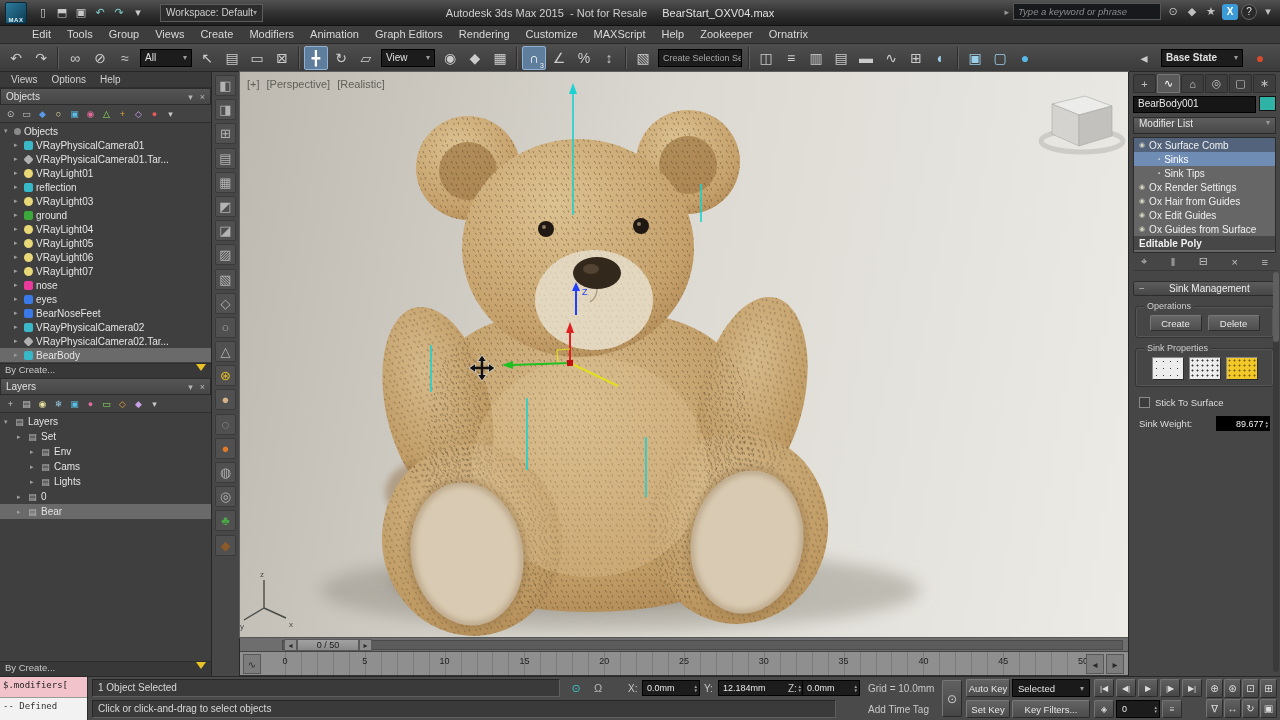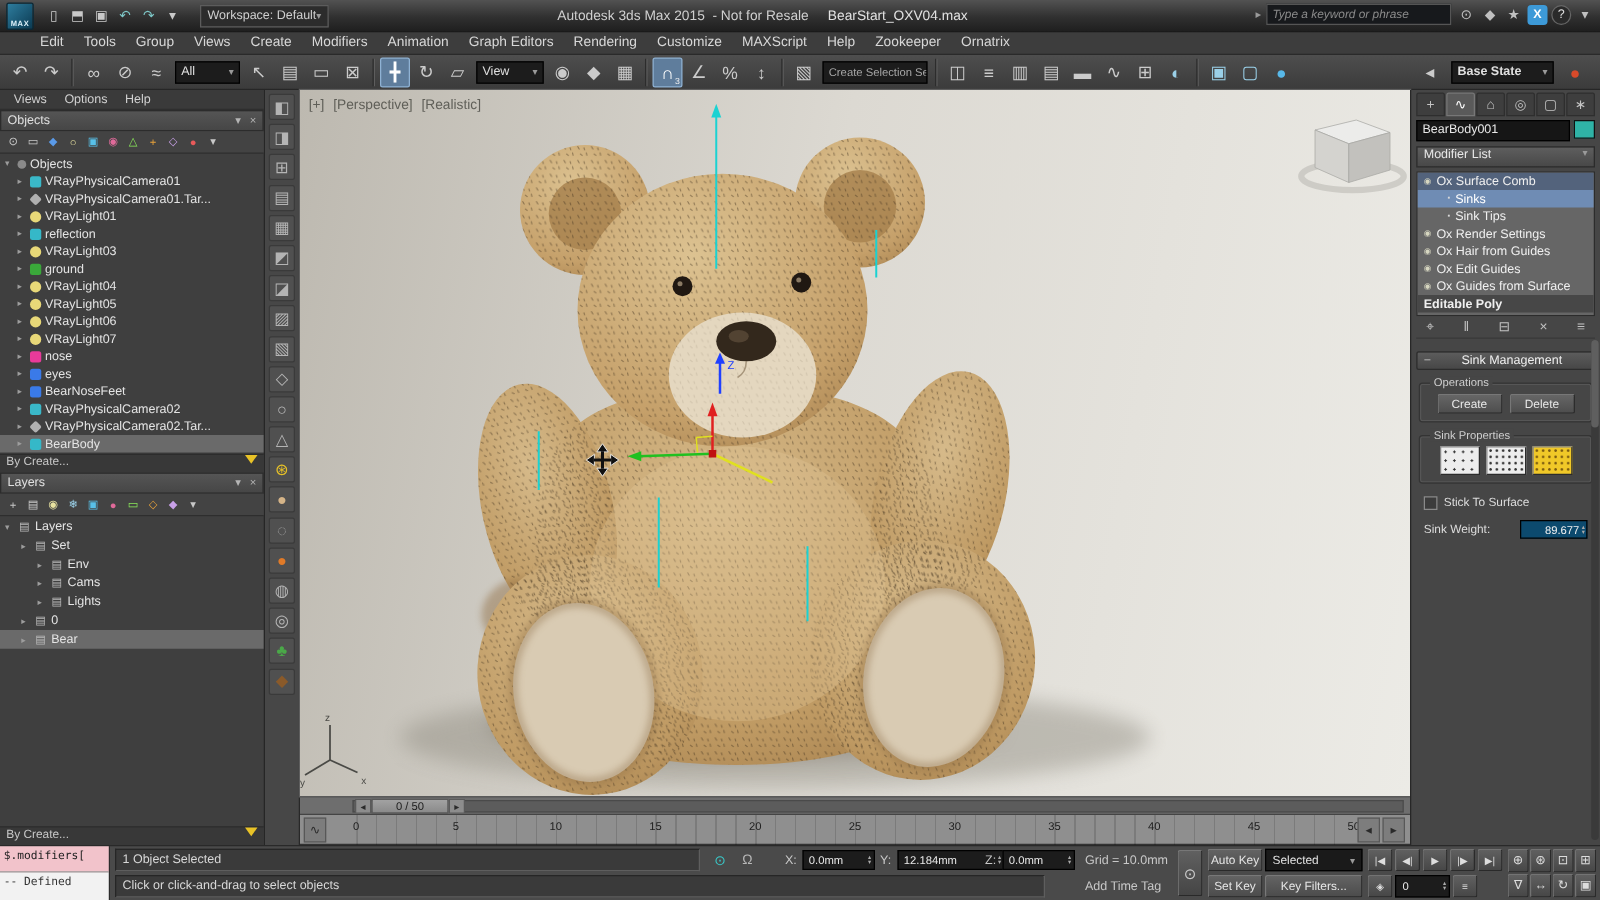--- a/index.html
+++ b/index.html
@@ -115,21 +115,21 @@
   .cbtn{width:52px;height:16px;background:linear-gradient(#666,#4e4e4e);border:1px solid #777;border-bottom-color:#2c2c2c;border-right-color:#2c2c2c;color:#e8e8e8;font-size:9.5px;font-family:inherit;border-radius:2px}
   .hintbox{margin-top:6px;border:1px solid #6e6e6e;background:#505050;padding:3px 1px;font-size:8.5px;color:#e2e2e2;text-align:center;line-height:1.3}
   .texrow{display:flex;justify-content:center;gap:5px}
   .tex{width:32px;height:23px;border:1px solid #888;border-bottom-color:#2c2c2c;border-right-color:#2c2c2c}
   .tex1{background-color:#ededed;background-image:radial-gradient(#333 .8px,transparent 1px);background-size:7px 7px}
   .tex2{background-color:#ededed;background-image:radial-gradient(#333 .9px,transparent 1.1px);background-size:5px 5px}
   .tex3{background-color:#f0c828;background-image:radial-gradient(#7a5a10 .9px,transparent 1.1px);background-size:5px 5px}
   .chkrow{display:flex;align-items:flex-end;gap:5px;margin:10px 4px 4px 6px;font-size:9.5px;color:#ddd}
   .chk{width:11px;height:11px;background:#3c3c3c;border:1px solid #8a8a8a}
   .wrow{display:flex;align-items:center;justify-content:space-between;margin:8px 6px 0 6px;font-size:9.5px;color:#ddd}
-  .wfield{width:54px;height:15px;background:#0c4a6e;border:1px solid #000;color:#f0f0f0;font-size:9px;display:flex;align-items:center;justify-content:flex-end;padding-right:1px;gap:2px}
+  .wfield{width:54px;height:15px;background:#000000;border:1px solid #000;color:#f0f0f0;font-size:9px;display:flex;align-items:center;justify-content:flex-end;padding-right:1px;gap:2px}
   .spin{display:flex;flex-direction:column;line-height:4px}
   .spin i{font-style:normal;font-size:5px;color:#aaa}
   .cp-scroll{position:absolute;right:1px;top:200px;bottom:4px;width:6px;background:#3a3a3a;border-radius:3px}
   .cp-thumb{width:6px;height:70px;background:#5f5f5f;border-radius:3px}
 
   
   #statusbar{position:absolute;left:0;top:676px;width:1280px;height:44px;background:#4a4a4a;border-top:1px solid #292929;font-size:10px}
   .listener{position:absolute;left:0;top:0;width:88px;height:44px;border-right:1px solid #2c2c2c;font-family:"DejaVu Sans Mono",monospace;font-size:9px}
   .lst-pink{height:21px;background:var(--listener-pink,#f2c3cb);color:#222;padding:3px 3px 0 3px;border-bottom:1px solid #999;white-space:nowrap;overflow:hidden}
   .lst-white{height:22px;background:#f2f2f2;color:#333;padding:3px 3px 0 3px;white-space:nowrap;overflow:hidden}

